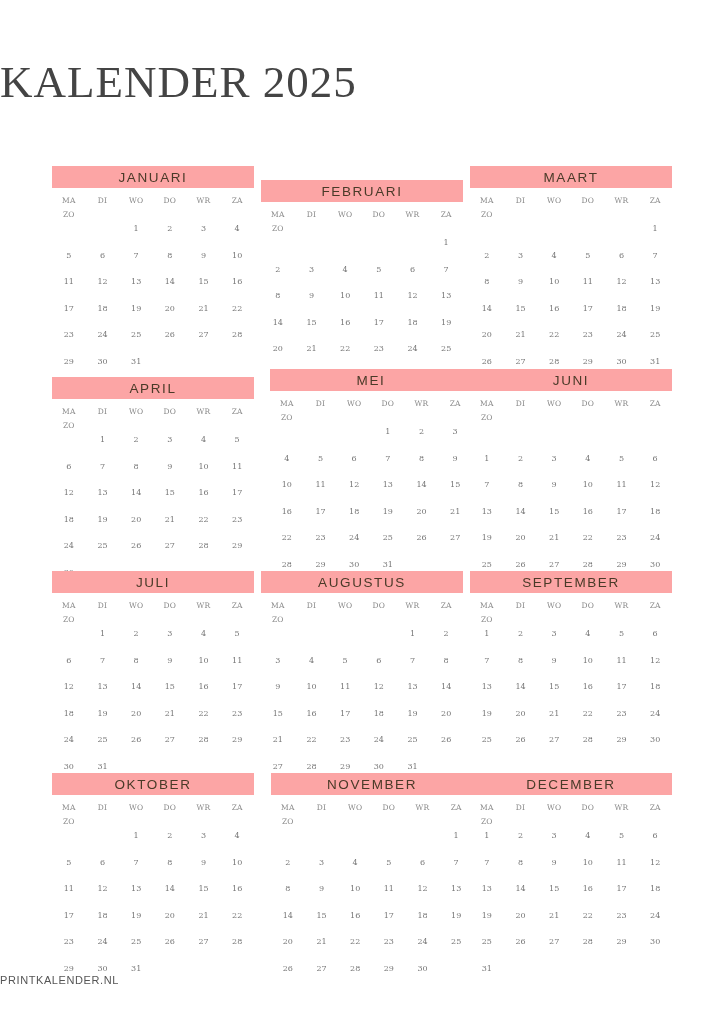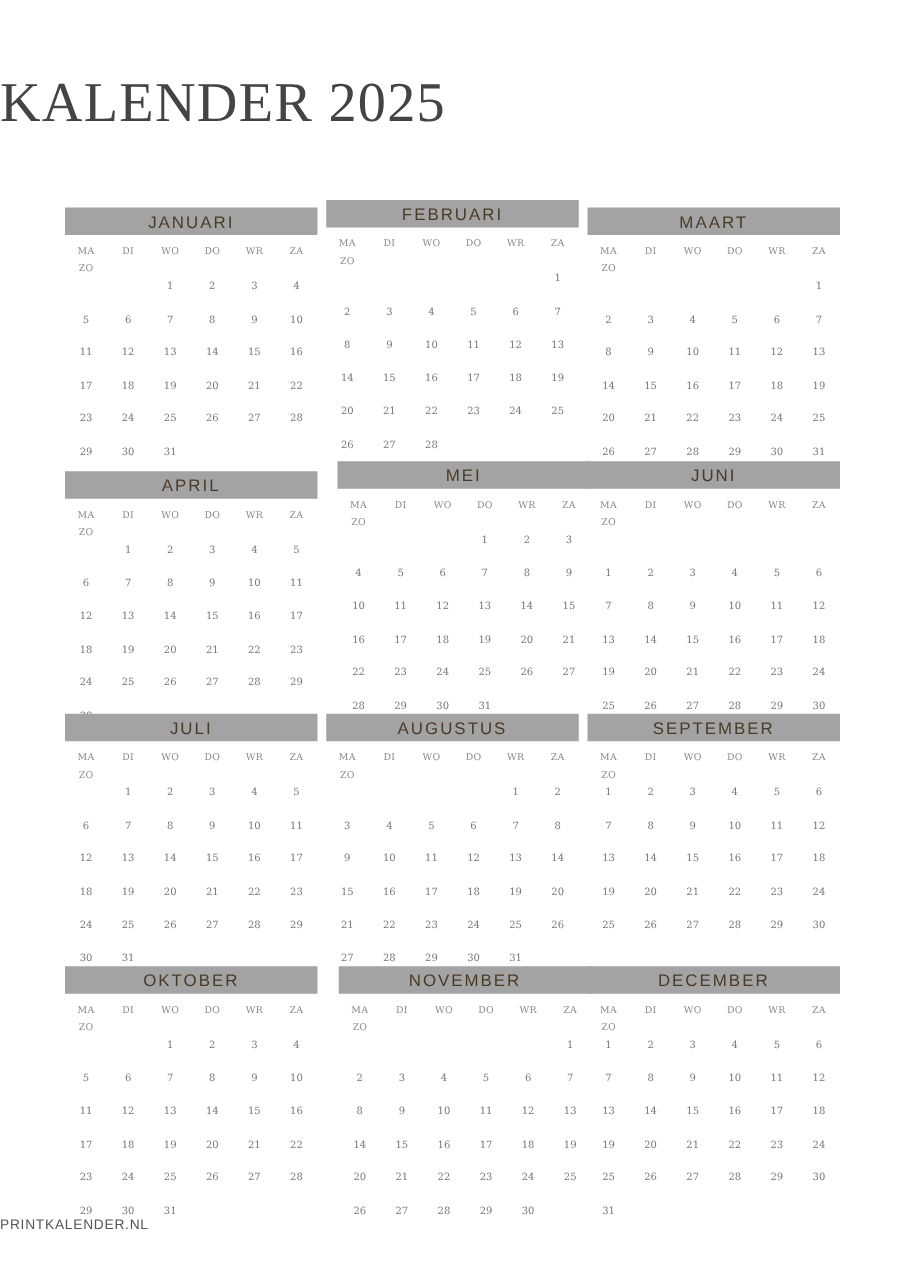--- a/index.html
+++ b/index.html
@@ -2,21 +2,21 @@
 <html><head>
 <meta charset="utf-8">
 <style>
   html, body { margin: 0; padding: 0; background: #ffffff; }
   body { width: 724px; height: 1024px; position: relative; overflow: hidden;
          font-family: "DejaVu Serif", "Liberation Serif", serif; color: #444; }
   .title { position: absolute; left: 0; top: 56px; width: 724px; 
            font-family: "Liberation Serif", "DejaVu Serif", serif; font-size: 45px;
            letter-spacing: 1px; color: #444444; font-weight: normal; line-height: 52px; }
   .month { position: absolute; width: 202px; }
-  .band { height: 22px; background: #a3a3a3; text-align: center; line-height: 23px;
+  .band { height: 22px; background: #fca5a5; text-align: center; line-height: 23px;
           font-family: "Liberation Sans", "DejaVu Sans", sans-serif; font-size: 13.5px;
           letter-spacing: 1.6px; color: #4a3a28; }
   .grid { display: grid; grid-template-columns: repeat(6, 1fr); }
   .dow { margin-top: 6px; height: 14px; }
   .dow span { text-align: center; font-size: 7.5px; color: #8a8a8a; letter-spacing: 0.2px; line-height: 14px; }
   .days { margin-top: 8px; grid-auto-rows: 26.6px; }
   .days span { text-align: center; font-size: 8px; color: #777; line-height: 26.6px; }
   .footer { position: absolute; left: 0; top: 974px; width: 724px; text-align: left;
             font-family: "Liberation Sans", "DejaVu Sans", sans-serif; font-size: 11px;
             letter-spacing: 0.6px; color: #555; }
@@ -67,21 +67,21 @@
         <span>24</span>
         <span>25</span>
         <span>26</span>
         <span>27</span>
         <span>28</span>
         <span>29</span>
         <span>30</span>
         <span>31</span>
       </div>
     </div>
-    <div class="month" style="left: 261px; top: 160px;">
+    <div class="month" style="left: 261px; top: 180px;">
       <div class="band">FEBRUARI</div>
       <div class="grid dow">
         <span>MA</span>
         <span>DI</span>
         <span>WO</span>
         <span>DO</span>
         <span>WR</span>
         <span>ZA</span>
         <span>ZO</span>
       </div>

